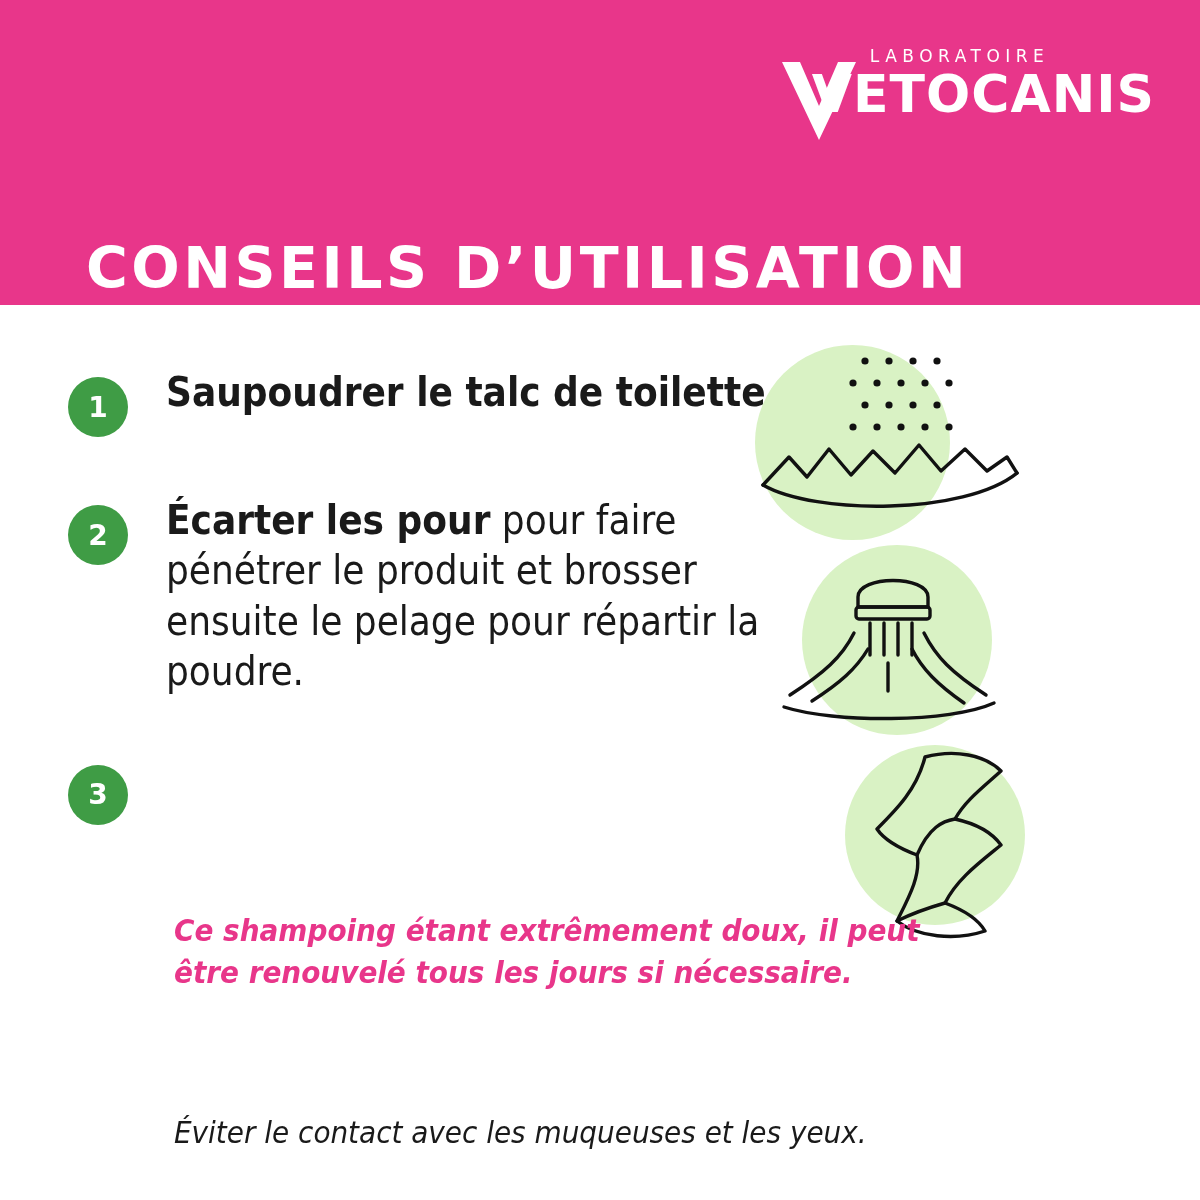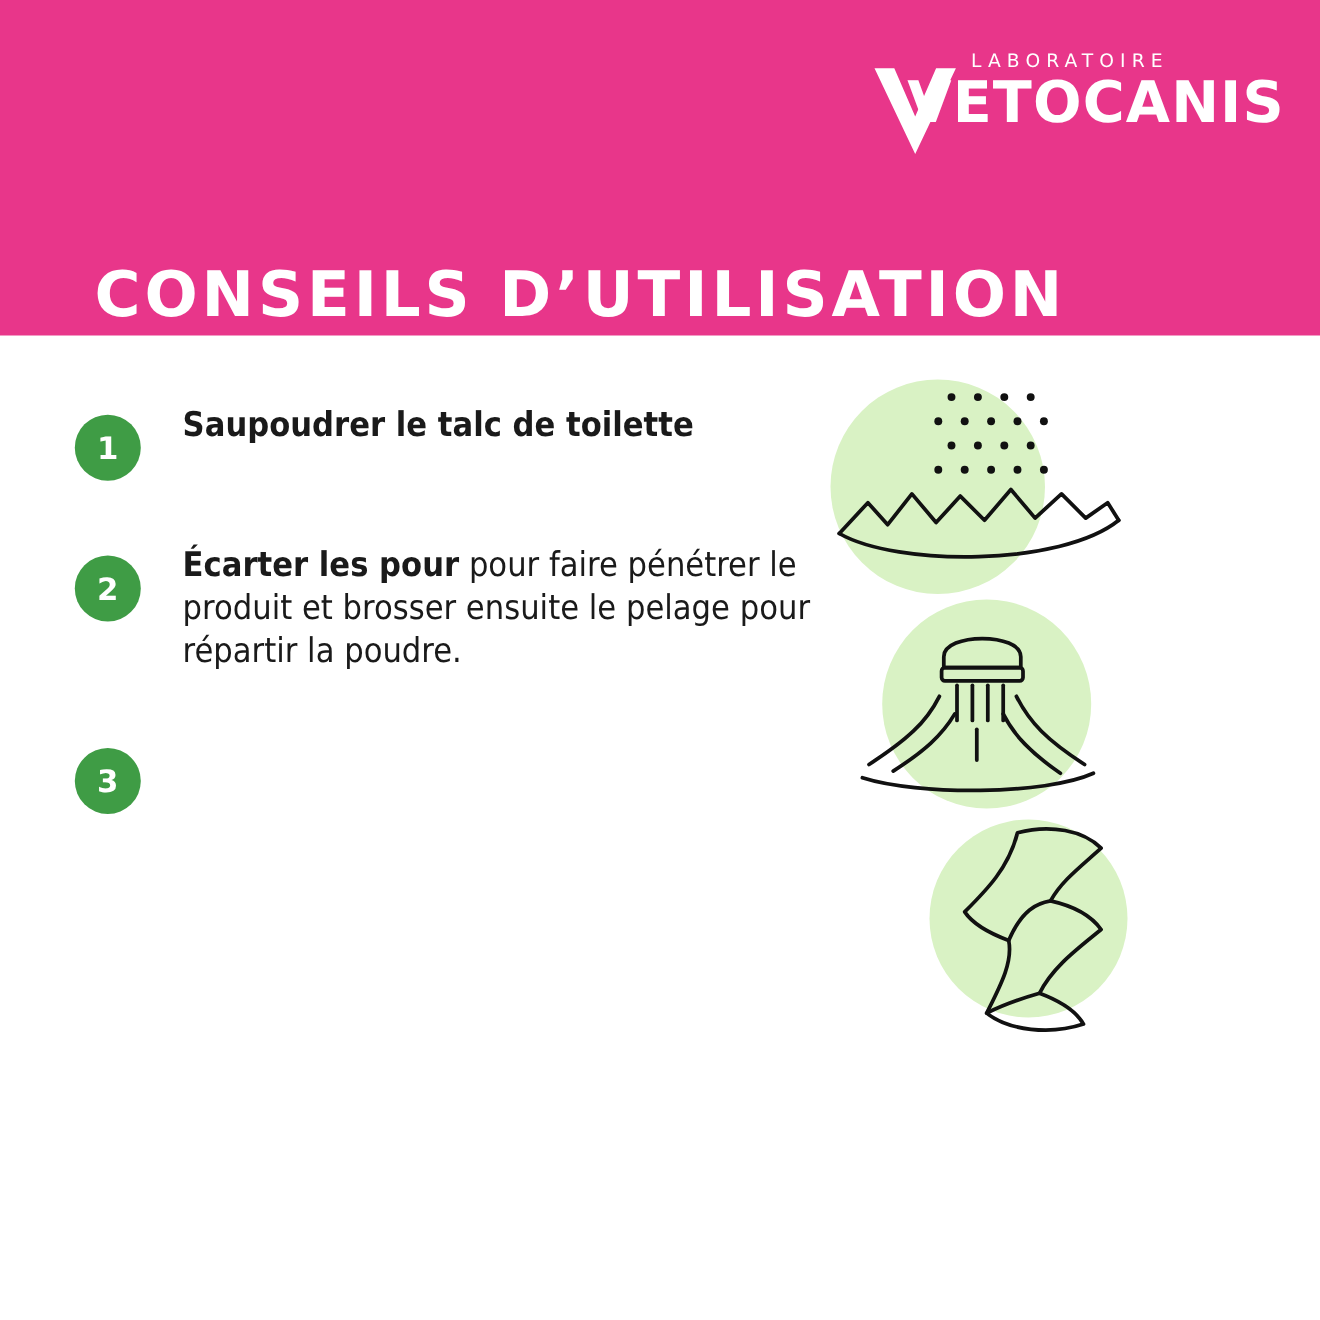--- a/index.html
+++ b/index.html
@@ -28,21 +28,21 @@
     left: 0;
     top: 0;
     width: 1200px;
     height: 305px;
     background: #e8368a;
     box-sizing: border-box;
   }
 
   .brand {
     position: absolute;
-    right: 32px;
+    right: 45px;
     top: 46px;
     display: flex;
     align-items: flex-start;
   }
   .brand-v {
     position: relative;
     width: 86px;
     height: 86px;
     margin-top: 12px;
   }
@@ -118,21 +118,21 @@
     display: flex;
     align-items: center;
     justify-content: center;
     margin-top: 10px;
   }
 
   .step-text {
     margin-left: 38px;
     max-width: 660px;
     color: #1a1a1a;
-    font-size: 31px;
+    font-size: 40px;
     line-height: 1.26;
     font-family: "DejaVu Sans Condensed", "Liberation Sans Narrow", "Liberation Sans", sans-serif;
   }
   .step-text .b { font-weight: 700; }
 
   .step1 { margin-top: 62px; }
   .step2 { margin-top: 58px; }
   .step3 { margin-top: 58px; }
 
   
@@ -280,14 +280,16 @@
         <path d="M120 12 C150 4, 180 10, 196 26 C176 44, 160 56, 150 74 C168 78, 186 86, 196 100
                  C174 118, 152 134, 140 158 C156 164, 172 172, 180 186
                  C150 196, 112 192, 92 176 C104 152, 116 130, 112 110
                  C96 104, 80 96, 72 84 C92 64, 112 44, 120 12 Z"></path>
         <path d="M150 74 C138 76, 124 82, 112 110"></path>
         <path d="M140 158 C126 162, 108 168, 92 176"></path>
       </g>
     </svg>
   </div>
 
+  <div class="note-pink">Ce shampoing étant extrêmement doux, il peut être renouvelé tous les jours si nécessaire.</div>
+  <div class="note-dark">Éviter le contact avec les muqueuses et les yeux.</div>
 
 </div>
 
 </body></html>

